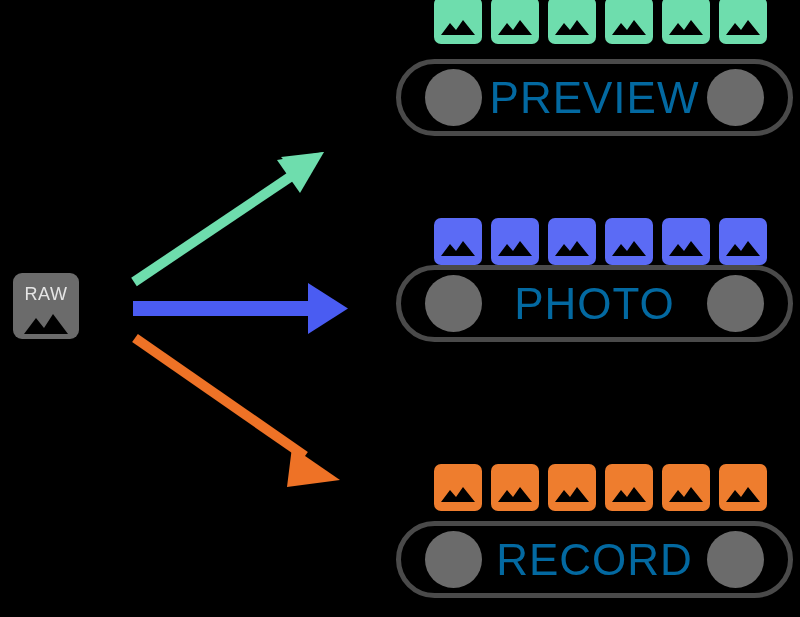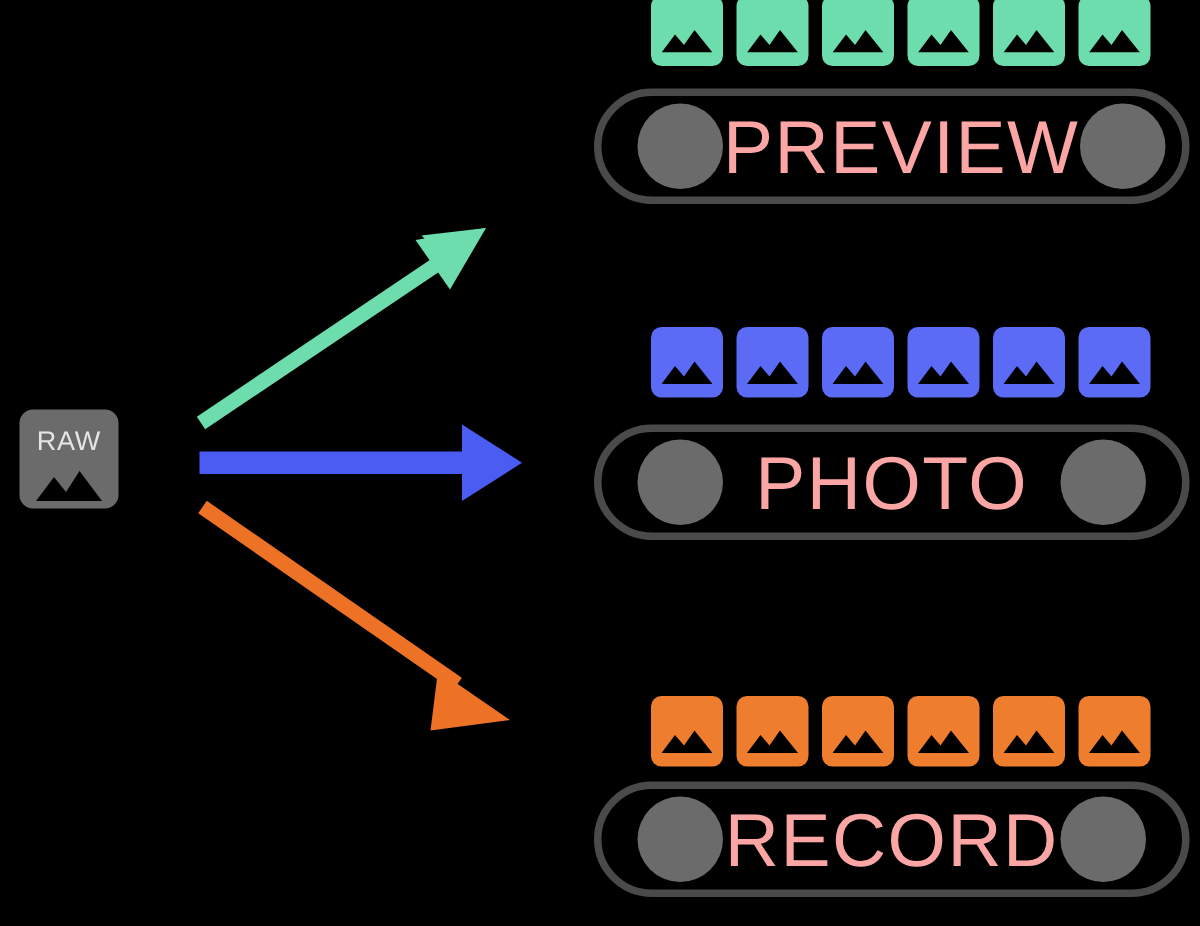--- a/index.html
+++ b/index.html
@@ -94,33 +94,33 @@
     box-sizing: border-box;
     border: 5px solid #4a4a4a;
     border-radius: 40px;
     background: #000000;
     display: flex;
     align-items: center;
     justify-content: space-between;
     padding: 0 24px;
   }
   .pill.preview { top: 59px;  }
-  .pill.photo   { top: 283px; text-decoration: underline; }
+  .pill.photo   { top: 265px; text-decoration: underline; }
   .pill.record  { top: 521px; text-align: right; }
 
   .knob {
     width: 57px;
     height: 57px;
     border-radius: 50%;
     background: #6b6b6b;
     flex: 0 0 auto;
   }
   .pill-label {
-    color: #fca5a5;
-    font-size: 50px;
+    color: #0369a1;
+    font-size: 44px;
     font-weight: 400;
     letter-spacing: 1px;
     font-family: "Liberation Sans", sans-serif;
     white-space: nowrap;
   }
 </style>
 </head>
 <body>
 
 <div id="stage">

